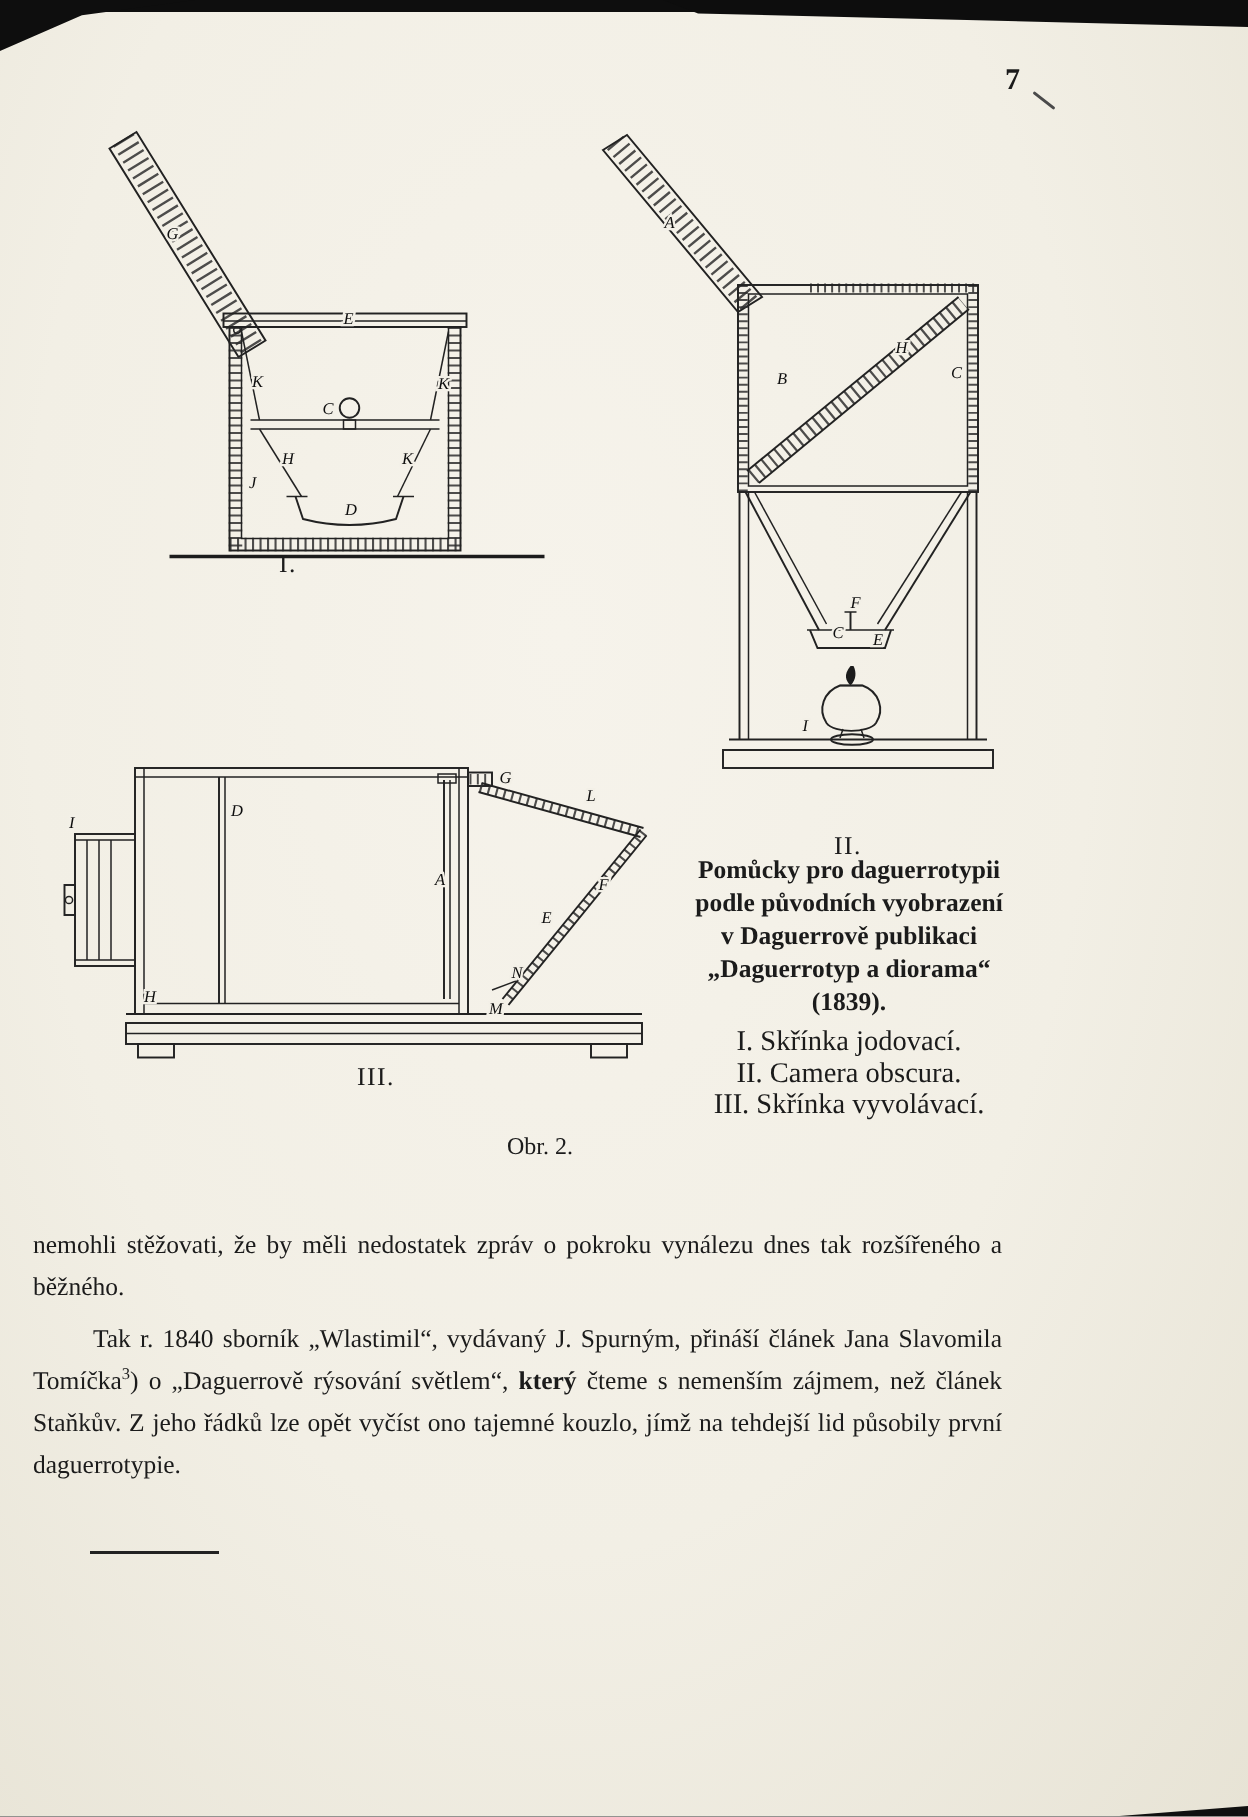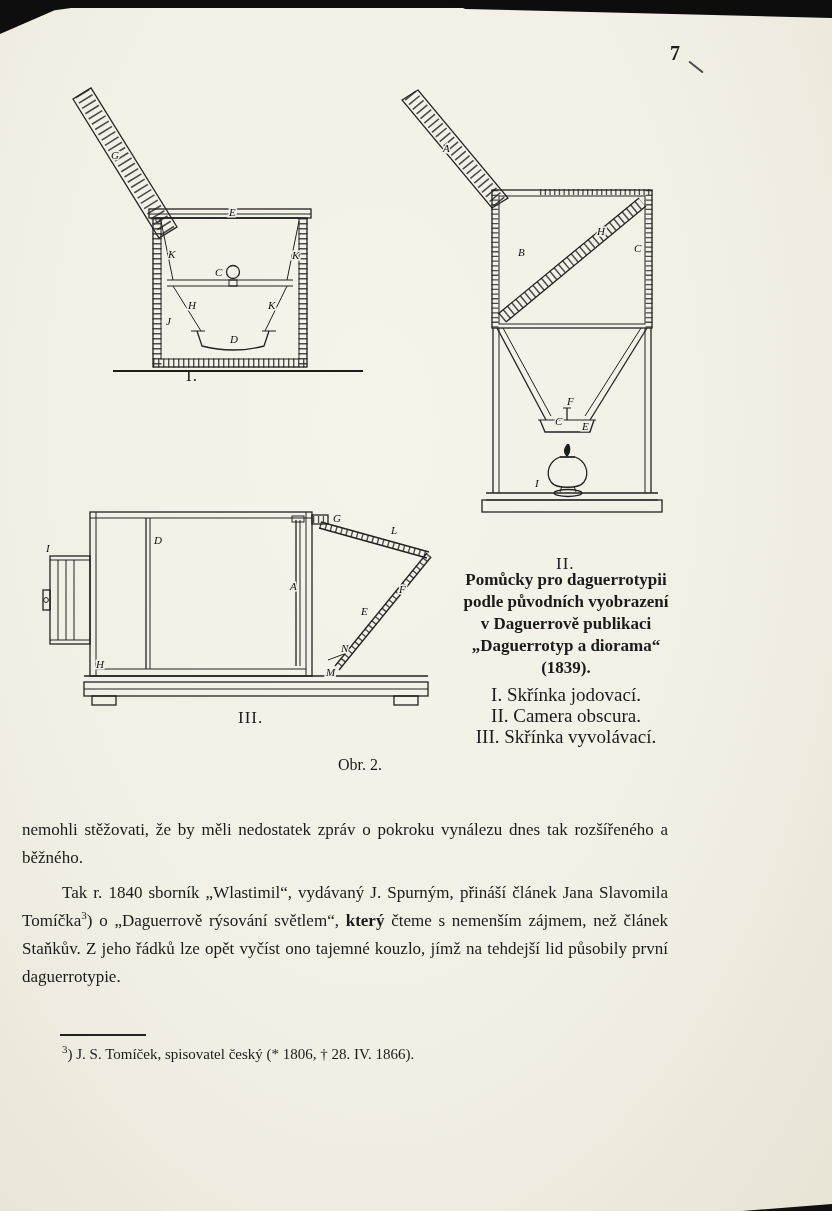--- a/index.html
+++ b/index.html
@@ -248,15 +248,14 @@
   </div>
 
   <div class="obr">Obr. 2.</div>
 
   <div class="body-text">
     <p>nemohli stěžovati, že by měli nedostatek zpráv o pokroku vynálezu dnes tak rozšířeného a běžného.</p>
     <p class="p2"><span>Tak r. 1840 sborník „</span><span class="it">Wlastimil</span><span>“, vydávaný </span><span class="it">J. Spurným</span><span>, přináší článek </span><span class="it">Jana Slavomila Tomíčka</span><span class="sup">3</span><span>) o „</span><span class="it">Daguerrově rýsování světlem</span><span>“, </span><span class="bold">který</span><span> čteme s nemenším zájmem, než článek Staňkův. Z jeho řádků lze opět vyčíst ono tajemné kouzlo, jímž na tehdejší lid působily první daguerrotypie.</span></p>
   </div>
 
   <div class="fn-rule"></div>
-  <p class="footnote"><span class="sup">3</span><span>) J. S. Tomíček, spisovatel český (* 1806, † 28. IV. 1866).</span></p>
 
 </div>
 
 </body></html>

